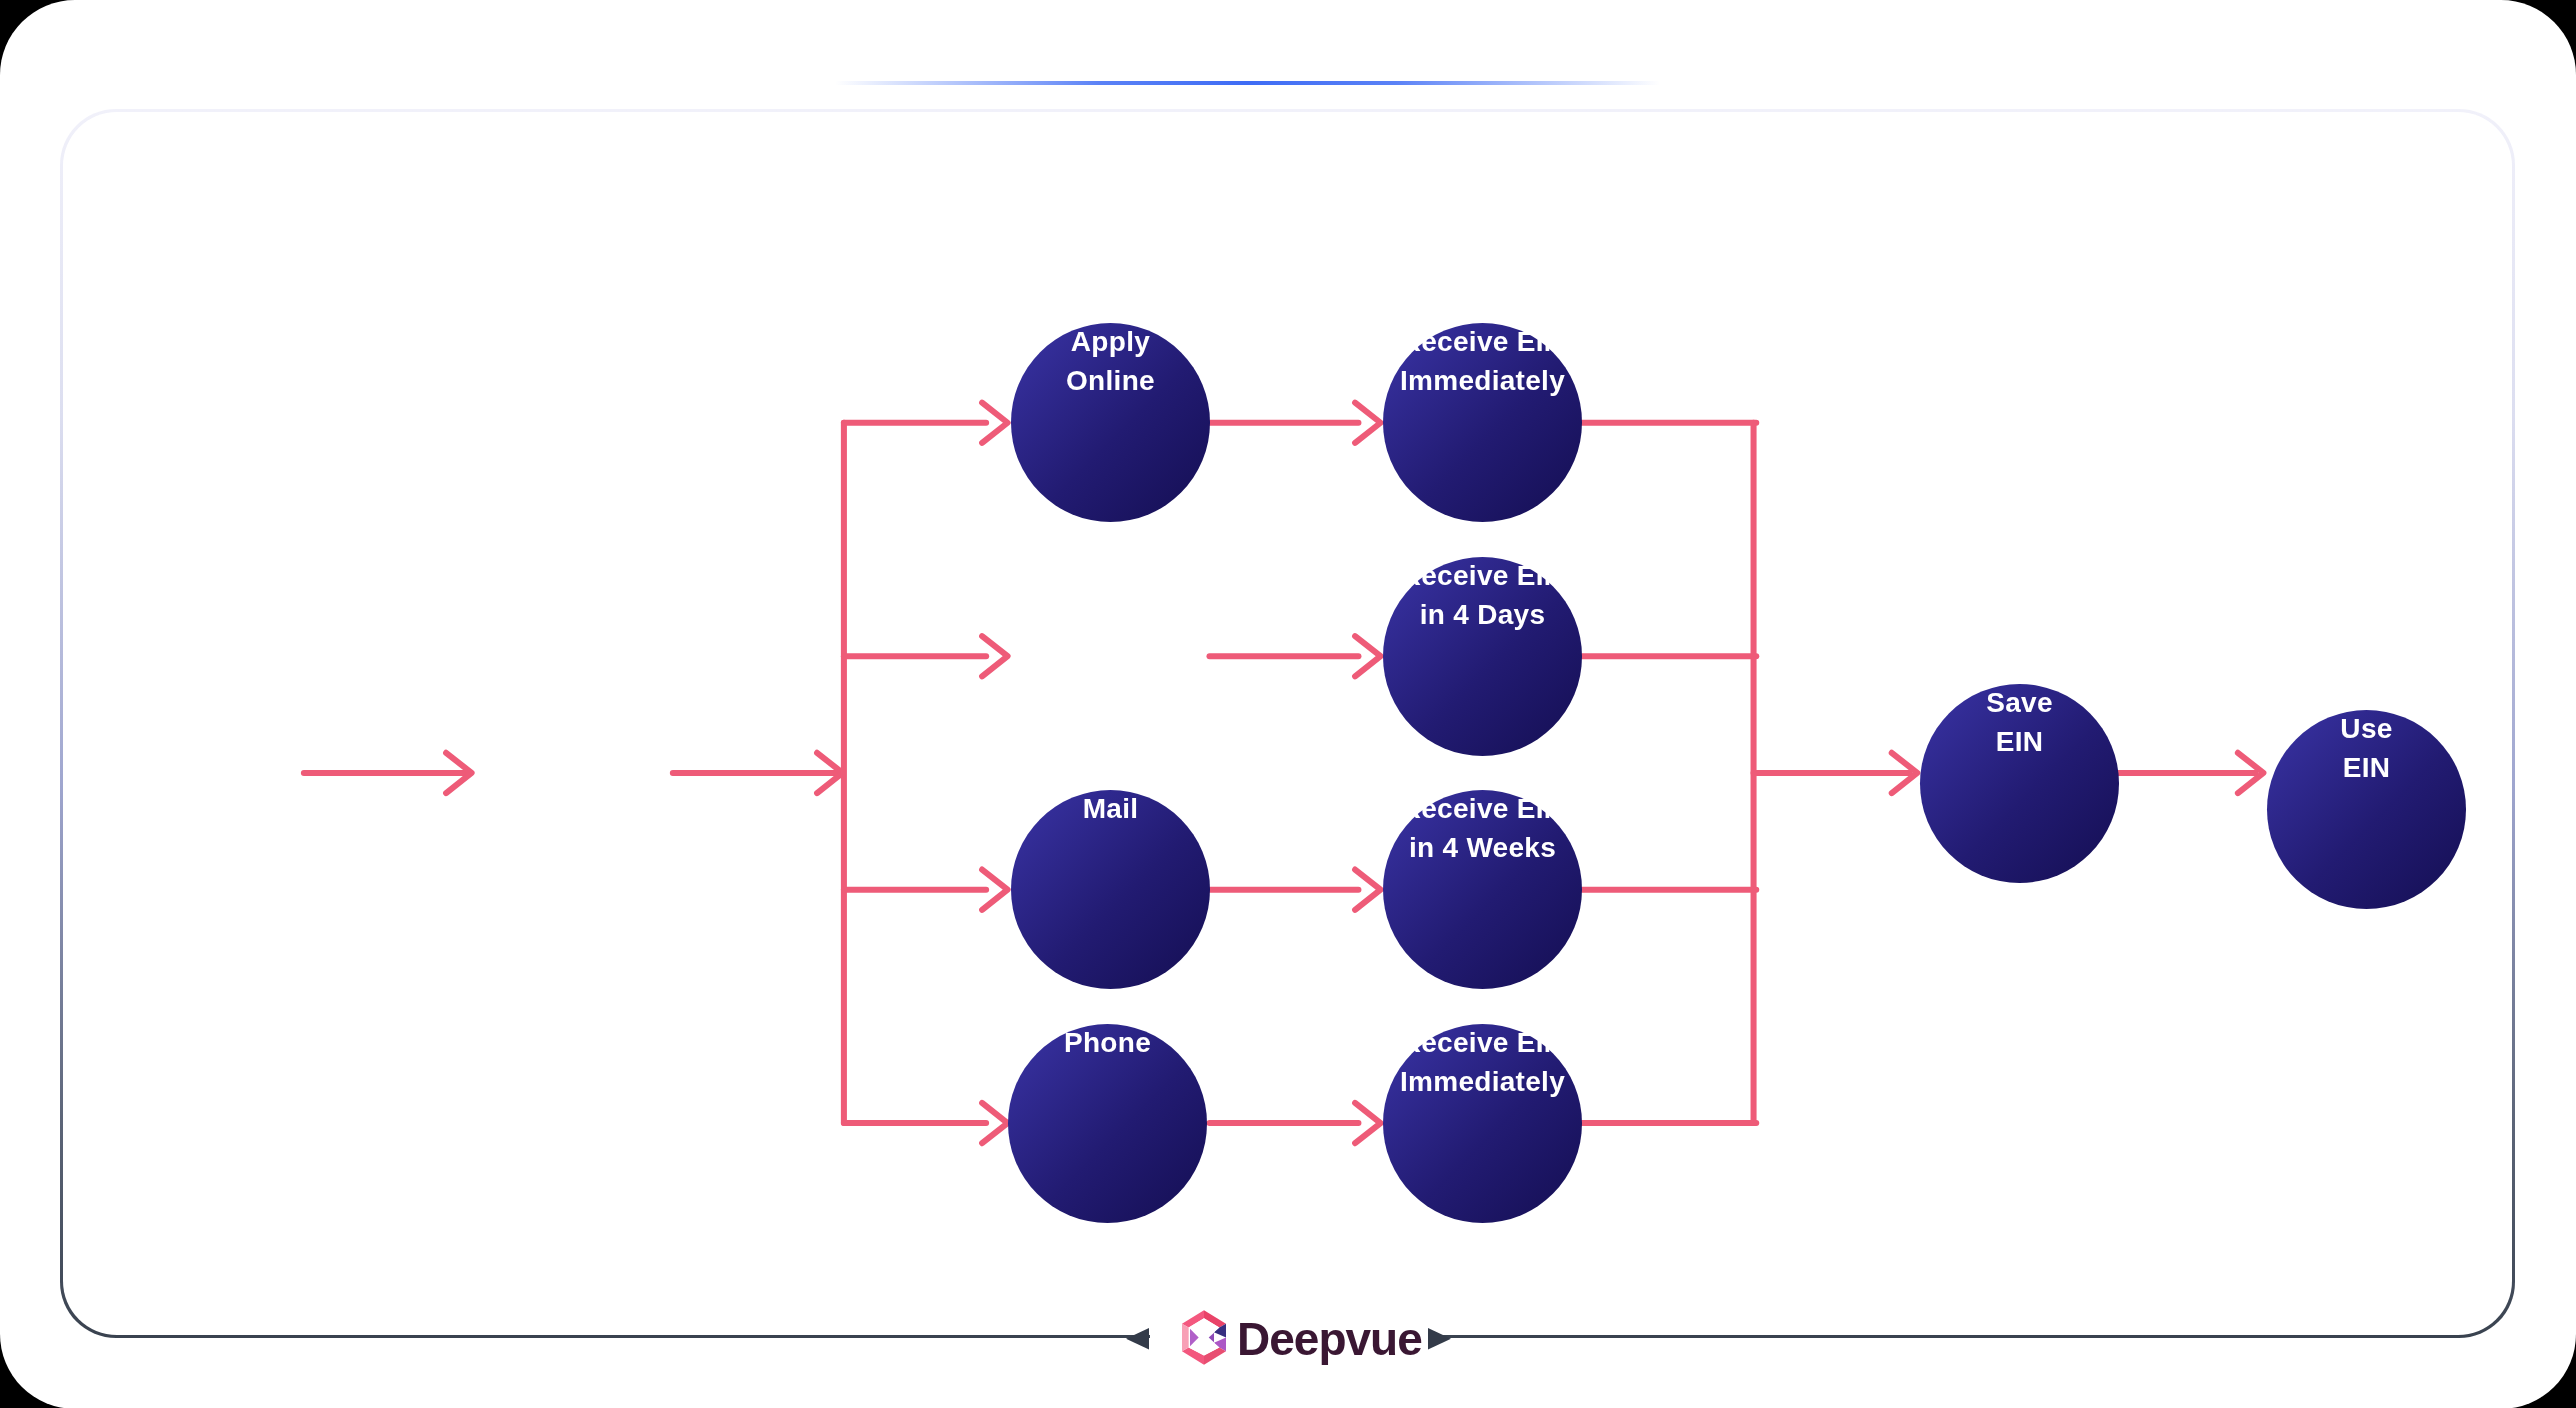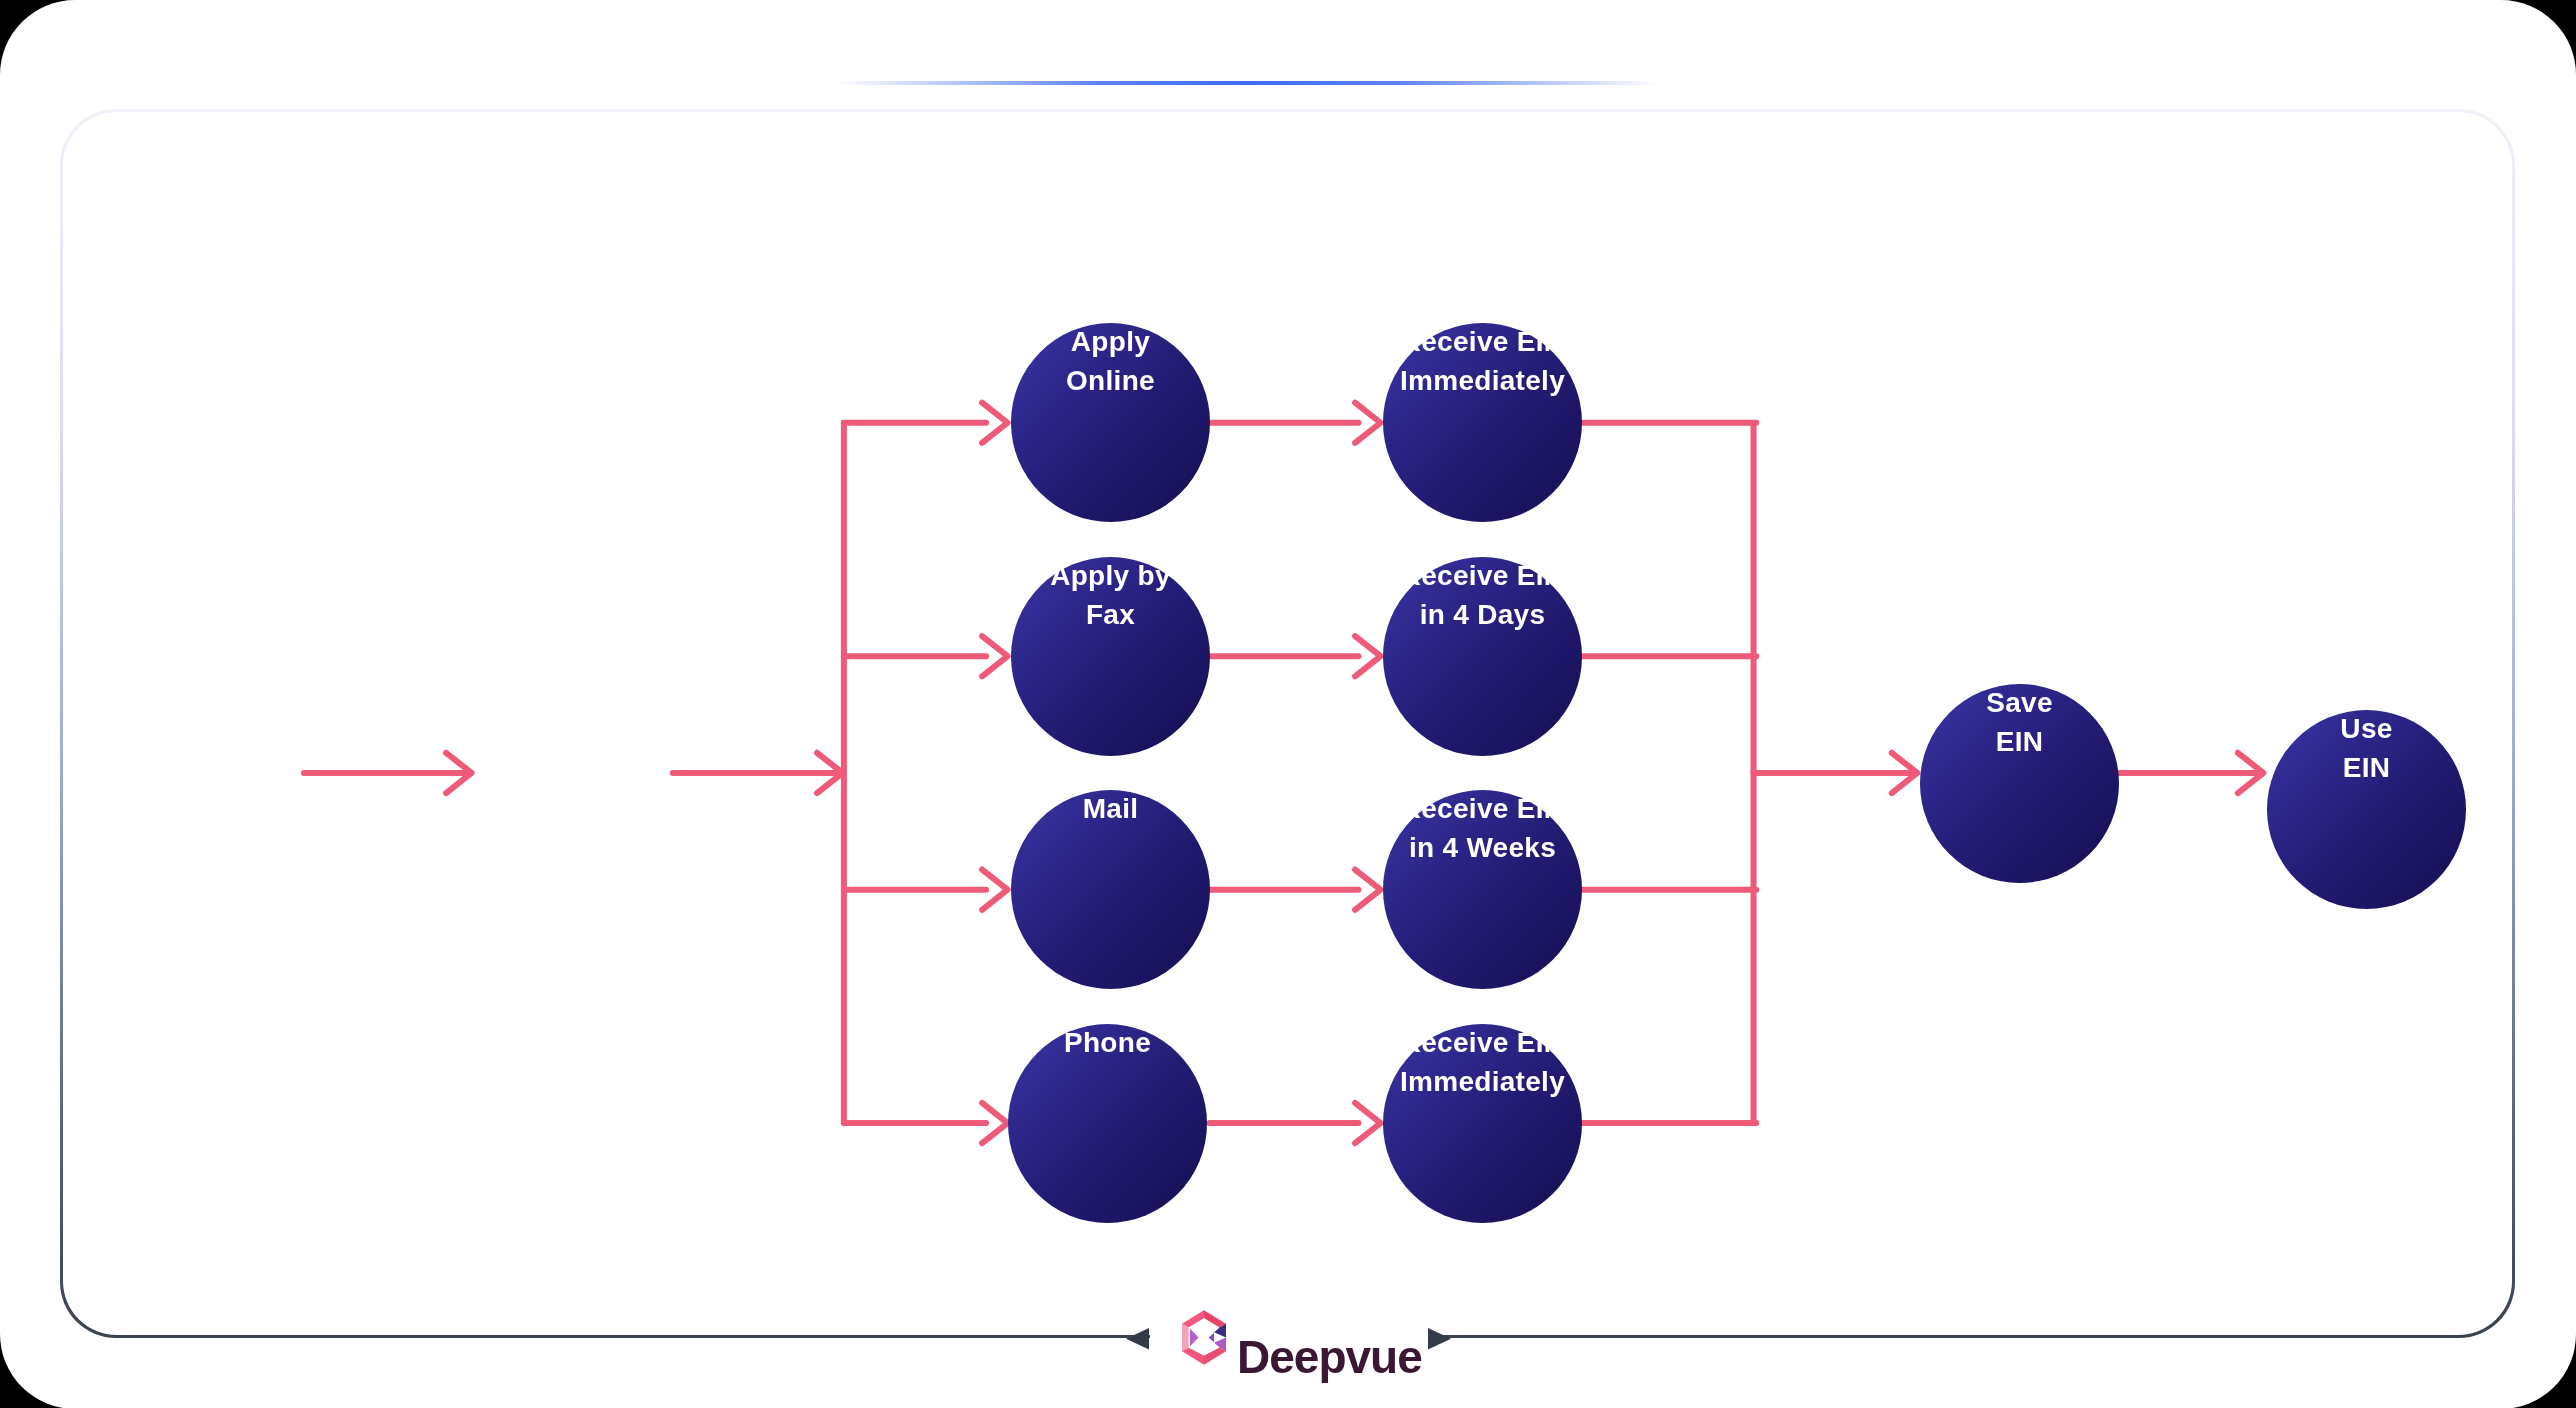--- a/index.html
+++ b/index.html
@@ -21,21 +21,21 @@
   .node{position:absolute;width:199px;height:199px;border-radius:50%;
      background:linear-gradient(135deg,#3a34a6 0%,#221b72 55%,#140e52 100%);
      display:flex;align-items:flex-start;justify-content:center;text-align:center;}
   .node .lbl{color:#fff;font-weight:600;font-size:28px;line-height:1.38;letter-spacing:0.3px;}
   #footer-mask{position:absolute;left:1150px;top:1319px;width:278px;height:39px;background:#fff;}
   .tri{position:absolute;top:1328px;width:23px;height:21.5px;background:var(--ink);}
   #tri-left{left:1126px;clip-path:polygon(0 50%,100% 0,100% 100%);}
   #tri-right{left:1428px;clip-path:polygon(100% 50%,0 0,0 100%);}
   #brand-logo{position:absolute;left:1182px;top:1310px;}
   #brand-text{position:absolute;left:1237px;top:1312px;font-size:46px;font-weight:700;
-     letter-spacing:-1px;color:var(--brand);margin-top:18px;}
+     letter-spacing:-1px;color:var(--brand);}
 </style>
 </head>
 <body>
 
 <div id="stage">
   <div id="page"></div>
 
   <div id="deco-top" class="deco-line"></div>
   <div id="deco-bottom" class="deco-line"></div>
 
@@ -82,23 +82,20 @@
     <path d="M2614 1152 H2846"></path>
     <path d="M2820 1122 L2858 1152 L2820 1182"></path>
 
     <path d="M3158 1152 H3362"></path>
     <path d="M3336 1122 L3374 1152 L3336 1182"></path>
   </svg>
 
   <div class="node" style="left:1011px;top:323px">
       <span class="lbl">Apply<br>Online</span>
     </div>
-  <div class="node" style="left:1011px;top:557px">
-      <span class="lbl">Apply by<br>Fax</span>
-    </div>
   <div class="node" style="left:1011px;top:790px">
       <span class="lbl">Mail</span>
     </div>
   <div class="node" style="left:1008px;top:1024px">
       <span class="lbl">Phone</span>
     </div>
   <div class="node" style="left:1383px;top:323px">
       <span class="lbl">Receive EIN<br>Immediately</span>
     </div>
   <div class="node" style="left:1383px;top:557px">

